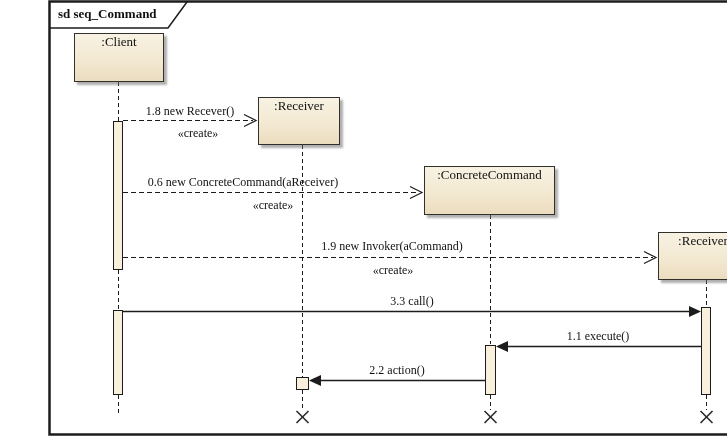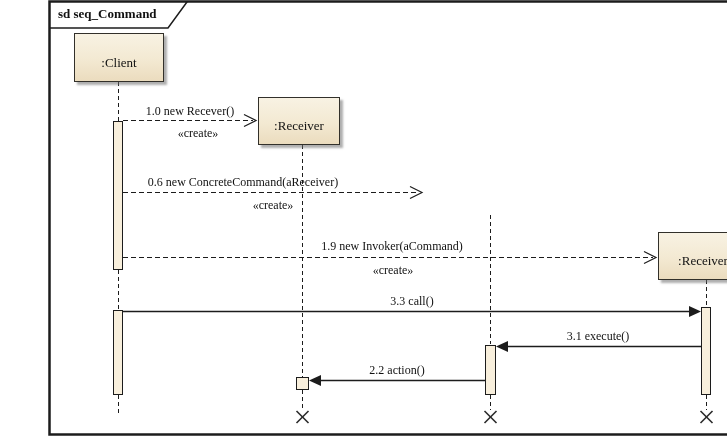--- a/index.html
+++ b/index.html
@@ -8,21 +8,21 @@
     font-family:Liberation Serif, serif;color:#111;
     overflow:hidden;
     margin-left:48px;
   }
   svg.overlay{position:absolute;left:0;top:0;z-index:0;}
   .obj{
     position:absolute;z-index:2;box-sizing:border-box;
     background:linear-gradient(180deg,#f8f2e3 0%,#f3e9d2 55%,#ebdcbe 100%);
     border:1.5px solid #32302a;
     box-shadow:3px 3px 2px rgba(110,110,110,0.55);
-    display:flex;align-items:flex-end;justify-content:center;
+    display:flex;align-items:flex-start;justify-content:center;
     font-size:13px;padding-bottom:10px;
   }
   .bar{
     position:absolute;z-index:1;box-sizing:border-box;
     background:#f8efdc;border:1px solid #1c1c1c;
   }
   .lbl{
     position:absolute;z-index:3;transform:translateX(-50%);
     font-size:12px;white-space:nowrap;line-height:14px;
   }
@@ -105,36 +105,39 @@
   </svg>
 
   <span class="title">sd seq_Command</span>
 
   <div class="obj" style="left:26px;top:33px;width:90px;height:49px">
     <span>:Client</span>
   </div>
   <div class="obj" style="left:210px;top:97px;width:82px;height:48px">
     <span>:Receiver</span>
   </div>
+  <div class="obj" style="left:376px;top:166px;width:131px;height:49px">
+    <span>:ConcreteCommand</span>
+  </div>
   <div class="obj" style="left:610px;top:232px;width:90px;height:48px">
     <span>:Receiver</span>
   </div>
 
   <div class="bar" style="left:65px;top:121px;width:10px;height:149px"></div>
   <div class="bar" style="left:65px;top:310px;width:10px;height:85px"></div>
   <div class="bar" style="left:437px;top:345px;width:11px;height:50px"></div>
   <div class="bar" style="left:653px;top:307px;width:10px;height:88px"></div>
   <div class="bar" style="left:248px;top:377px;width:13px;height:13px"></div>
 
-  <span class="lbl" style="left:142px;top:104px">1.0 new Recever()</span>
+  <span class="lbl" style="left:142px;top:104px">1.8 new Recever()</span>
   <span class="lbl" style="left:150px;top:126px">«create»</span>
 
   <span class="lbl" style="left:195px;top:175px">0.6 new ConcreteCommand(aReceiver)</span>
   <span class="lbl" style="left:225px;top:198px">«create»</span>
 
   <span class="lbl" style="left:344px;top:239px">1.9 new Invoker(aCommand)</span>
   <span class="lbl" style="left:345px;top:263px">«create»</span>
 
   <span class="lbl" style="left:364px;top:294px">3.3 call()</span>
-  <span class="lbl" style="left:550px;top:329px">3.1 execute()</span>
+  <span class="lbl" style="left:550px;top:329px">1.1 execute()</span>
   <span class="lbl" style="left:349px;top:363px">2.2 action()</span>
 
 </div>
 
 </body></html>

